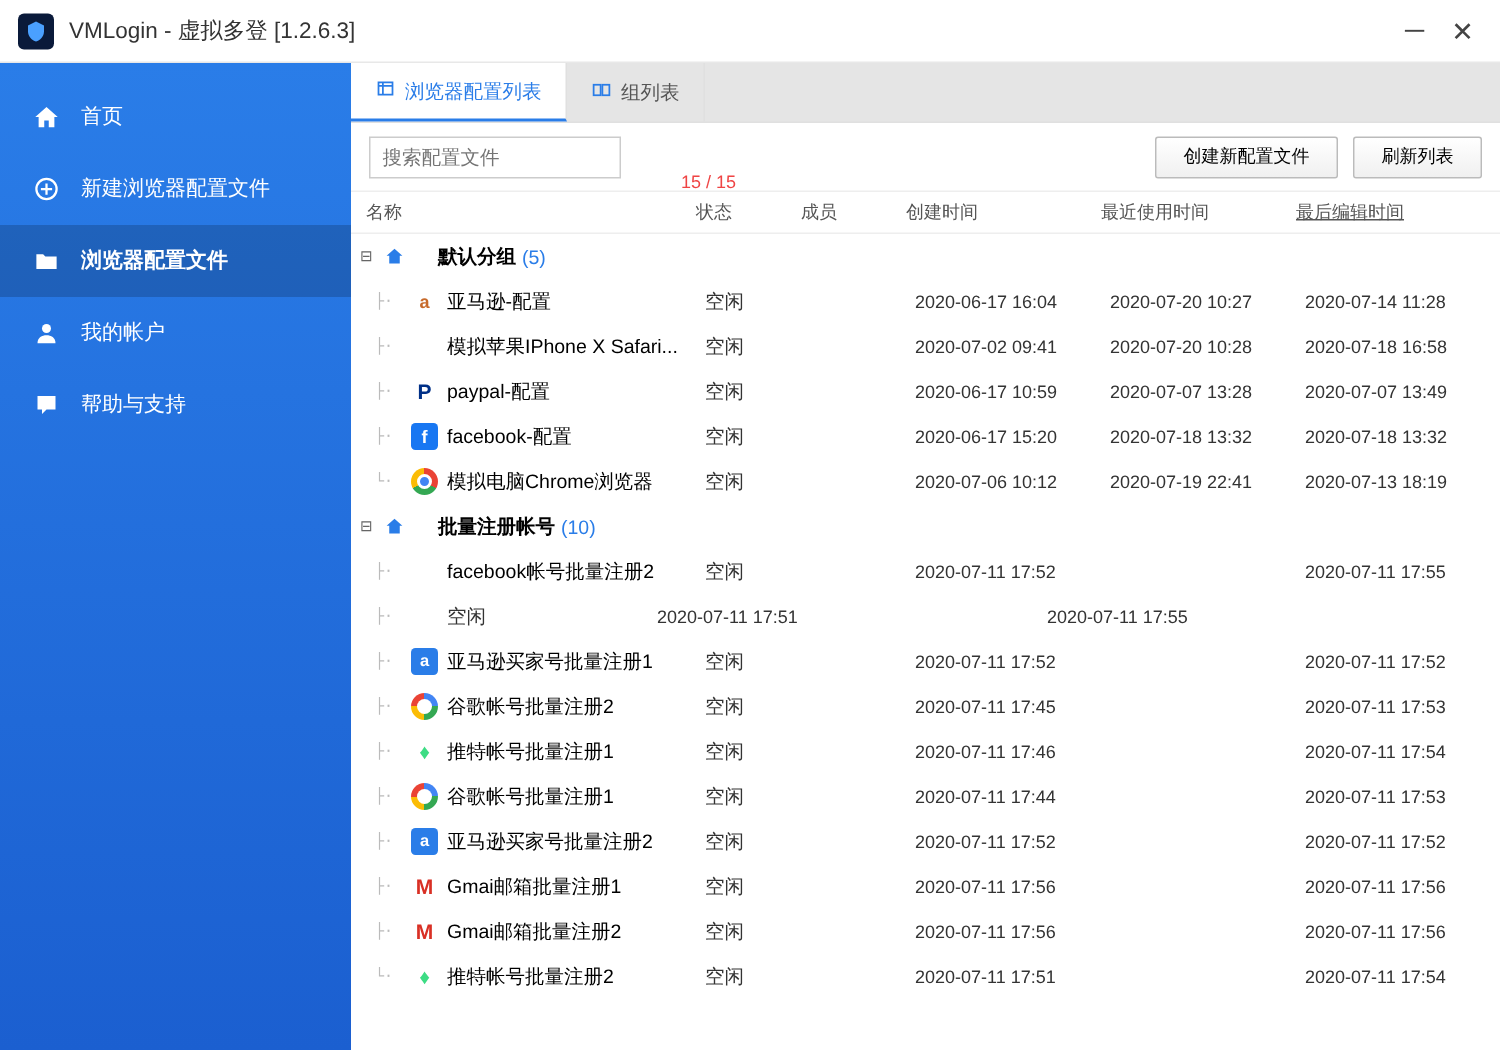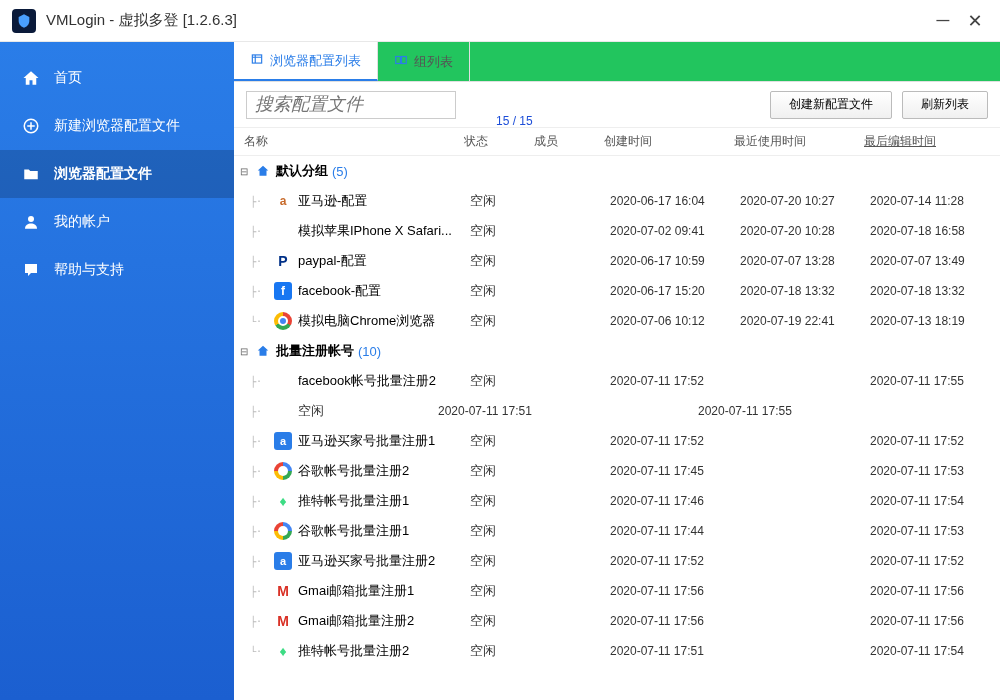--- a/index.html
+++ b/index.html
@@ -9,41 +9,41 @@
 .titlebar .logo svg { width: 16px; height: 16px; }
 .titlebar .title { font-size: 15px; color: #333; }
 .titlebar .spacer { flex: 1; }
 .titlebar .winbtn { width: 26px; height: 26px; display: flex; align-items: center; justify-content: center; cursor: pointer; font-size: 18px; color: #444; margin-left: 6px; }
 .main { display: flex; height: calc(700px - 42px); }
 .sidebar { width: 242px; background: linear-gradient(180deg, #2a7de8 0%, #1b5fd0 100%); color: #fff; padding-top: 12px; }
 .side-item { display: flex; align-items: center; height: 48px; padding: 0 22px; font-size: 14px; cursor: pointer; gap: 14px; }
 .side-item.active { background: rgba(0,0,0,0.18); font-weight: bold; }
 .side-item .icon { width: 18px; height: 18px; display: flex; align-items: center; justify-content: center; }
 .content { flex: 1; display: flex; flex-direction: column; }
-.tabs { height: 40px; display: flex; align-items: stretch; border-bottom: 1px solid #e0e0e0; background: #22c55e; }
+.tabs { height: 40px; display: flex; align-items: stretch; border-bottom: 1px solid #e0e0e0; background: #e5e5e5; }
 .tab { display: flex; align-items: center; padding: 0 16px; font-size: 13px; color: #555; cursor: pointer; gap: 6px; border-right: 1px solid #e0e0e0; }
 .tab.active { background: #fff; color: #2a7de8; border-bottom: 2px solid #2a7de8; }
 .tab .icon { color: #2a7de8; }
 .toolbar { height: 46px; display: flex; align-items: center; padding: 0 12px; gap: 10px; border-bottom: 1px solid #eee; }
-.toolbar input { height: 28px; width: 210px; padding: 0 8px; border: 1px solid #ccc; font-size: 18px; font-style: italic; }
-.toolbar .count { font-size: 12px; color: #1d4ed8; margin-left: 30px; margin-top: 33px; }
+.toolbar input { height: 28px; width: 168px; padding: 0 8px; border: 1px solid #ccc; font-size: 13px; }
+.toolbar .count { font-size: 12px; color: #ef4444; margin-left: 30px; margin-top: 33px; }
 .toolbar .spacer { flex: 1; }
 .toolbar button { height: 28px; padding: 0 18px; border: 1px solid #bbb; background: linear-gradient(#fff,#f0f0f0); font-size: 12px; cursor: pointer; border-radius: 2px; }
 .cols { height: 28px; display: flex; align-items: center; font-size: 12px; color: #555; border-bottom: 1px solid #eee; padding-left: 10px; }
 .col-name { width: 220px; }
 .col-status { width: 70px; }
 .col-member { width: 70px; }
 .col-created { width: 130px; }
 .col-lastuse { width: 130px; }
 .col-lastedit { width: 130px; text-decoration: underline; }
 .tree { flex: 1; overflow: auto; font-size: 13px; }
 .group-row { display: flex; align-items: center; height: 30px; padding-left: 6px; cursor: pointer; }
 .group-row .toggle { width: 14px; font-size: 10px; color: #666; }
 .group-row .gicon { width: 18px; display: flex; align-items: center; justify-content: center; color: #2a7de8; }
-.group-row .gname { font-weight: bold; margin-left: 4px; }
+.group-row .gname { font-weight: bold; margin-left: 20px; }
 .group-row .gcount { color: #2a7de8; margin-left: 4px; }
 .item-row { display: flex; align-items: center; height: 30px; padding-left: 10px; cursor: pointer; }
 .branch { width: 30px; color: #bbb; font-size: 10px; font-family: monospace; white-space: pre; }
 .iicon { width: 18px; height: 18px; display: flex; align-items: center; justify-content: center; font-size: 12px; border-radius: 3px; margin-right: 6px; }
 .item-row .iname { width: 172px; white-space: nowrap; overflow: hidden; text-overflow: ellipsis; }
 .item-row .istatus { width: 70px; color: #333; }
 .item-row .imember { width: 70px; }
 .item-row .ic { width: 130px; color: #333; font-size: 12px; }
 .ic-amazon { background: #fff; color: #c76a2b; font-weight: bold; }
 .ic-apple { color: #000; font-size: 14px; }

